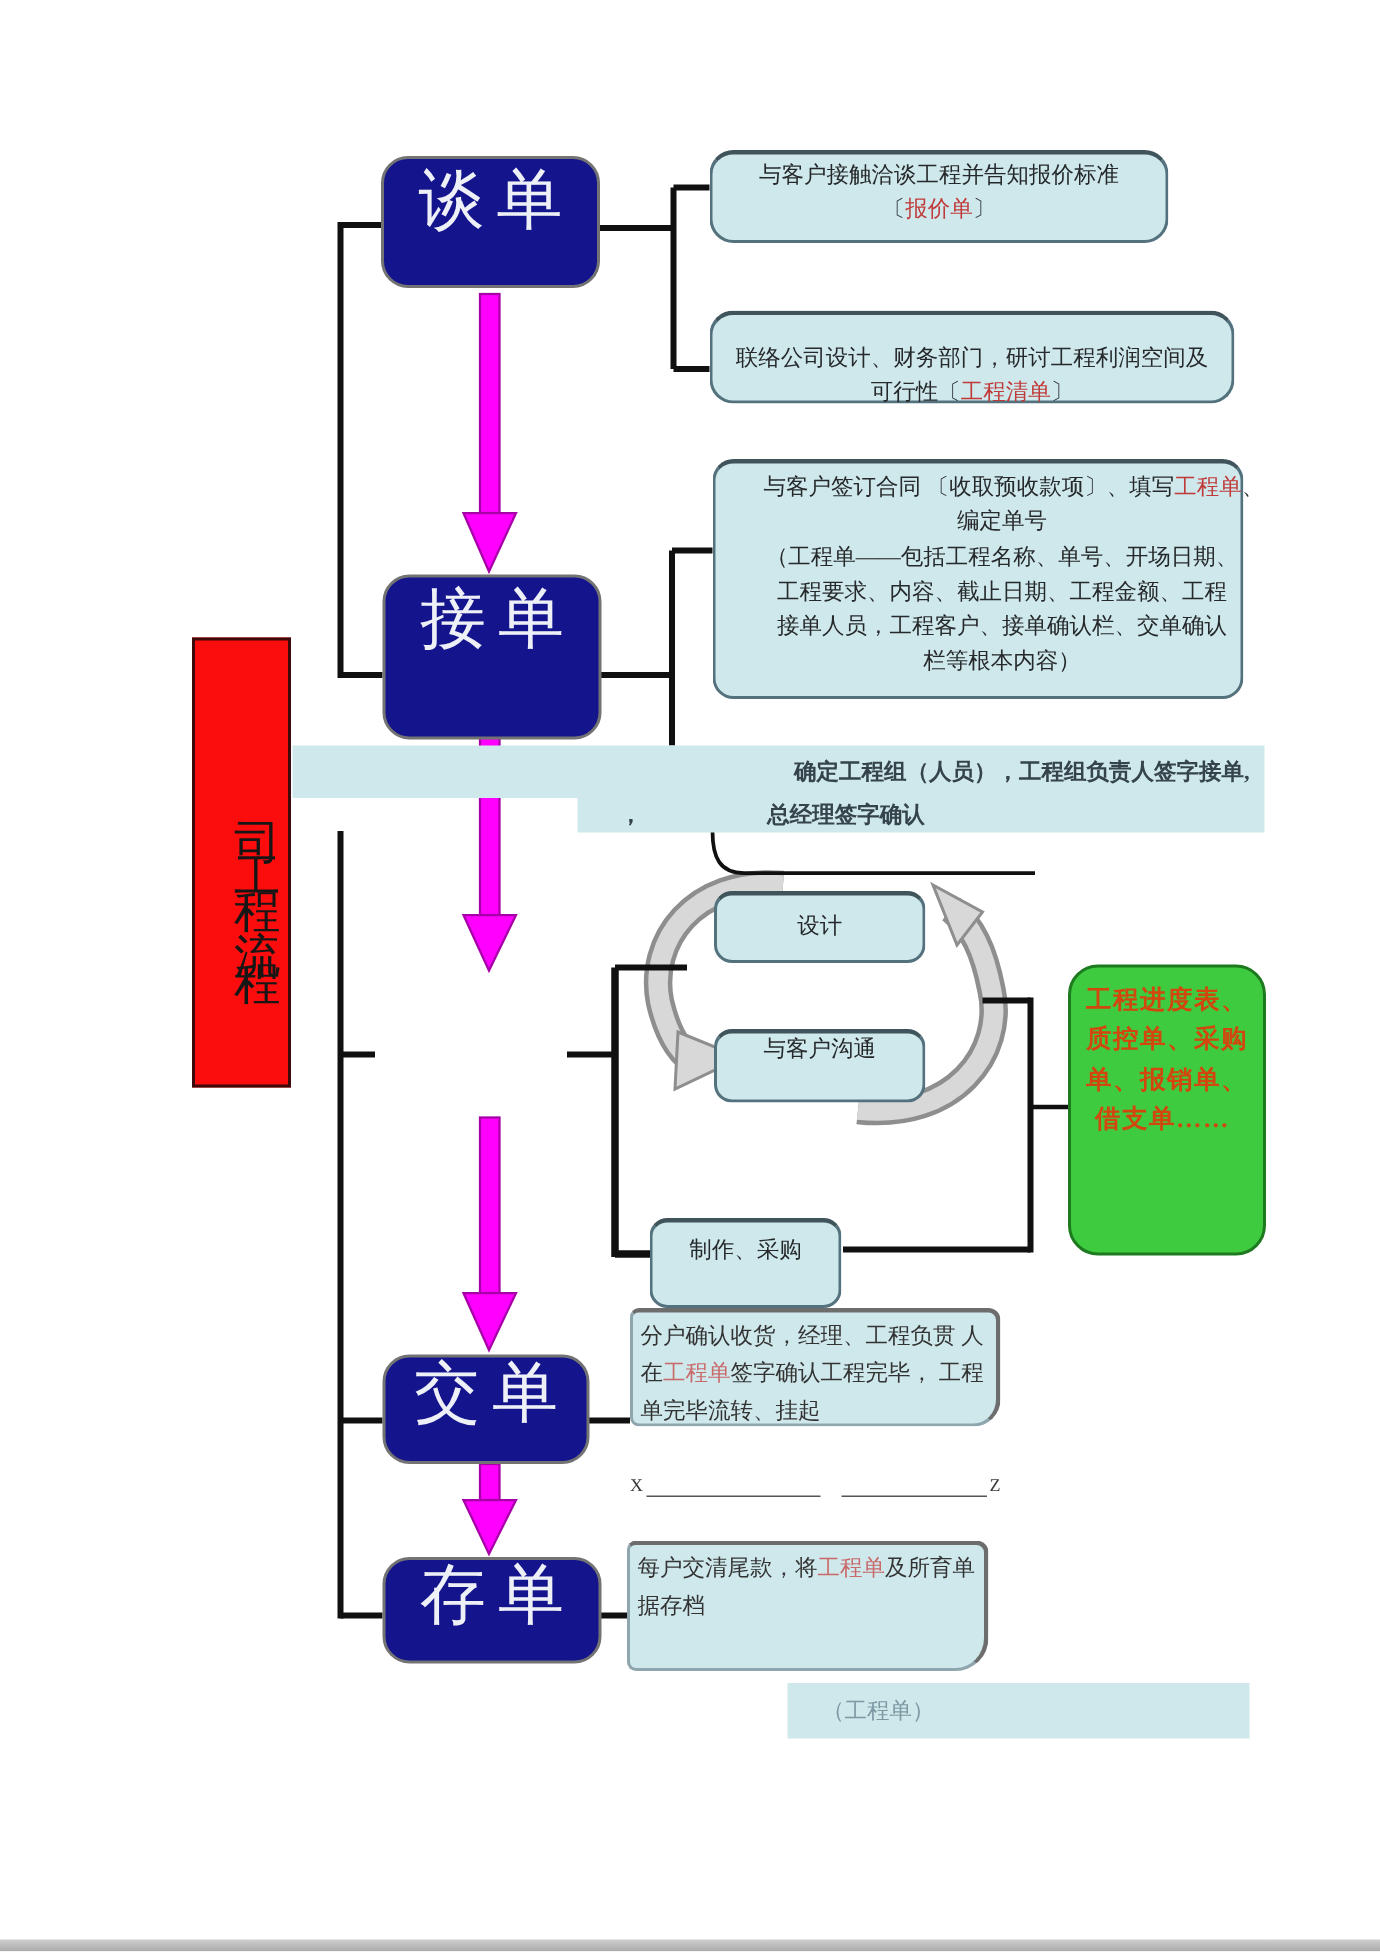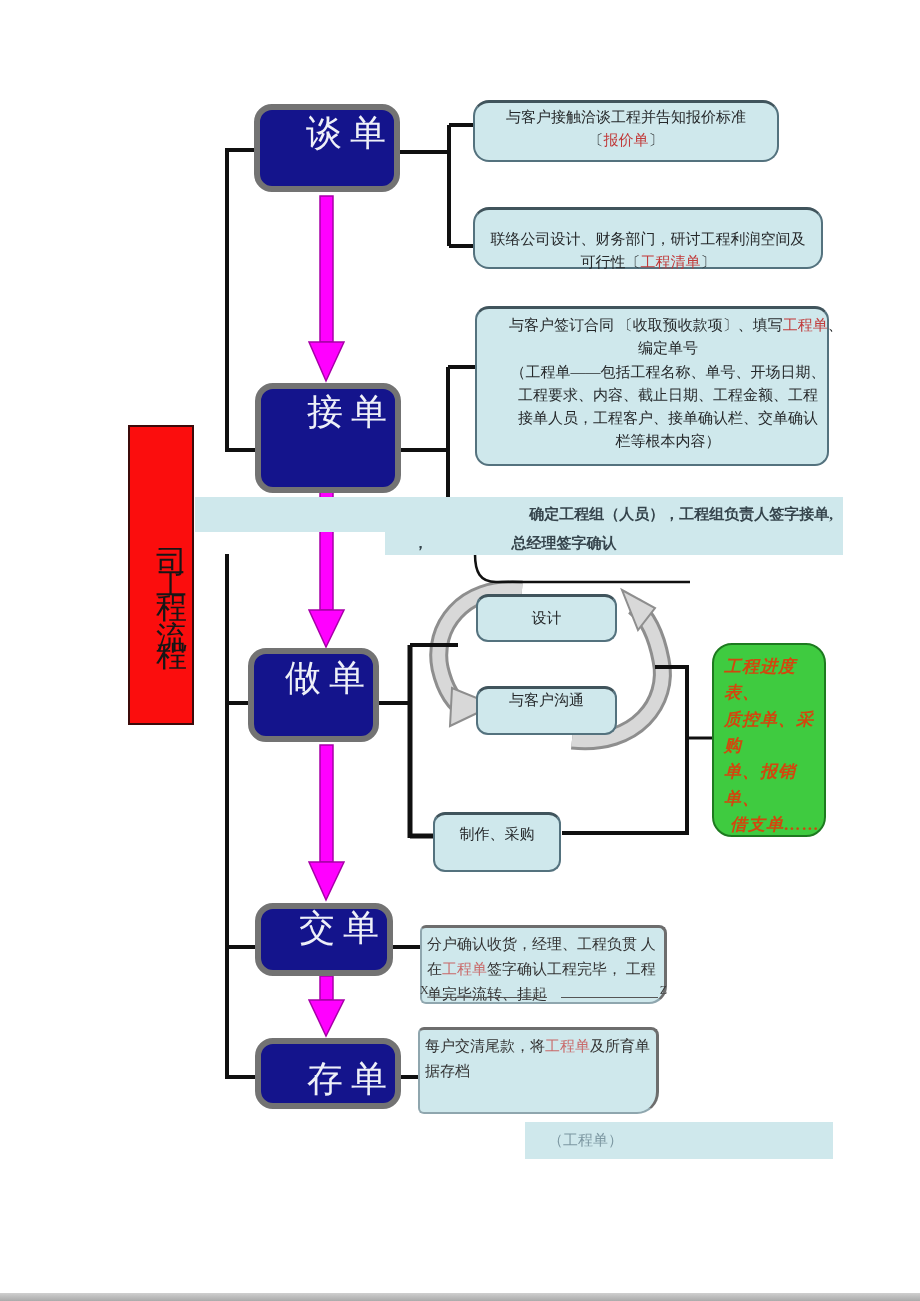--- a/index.html
+++ b/index.html
@@ -3,24 +3,24 @@
 <meta charset="utf-8">
 <style>
   html,body{margin:0;padding:0;background:#ffffff;}
   .canvas{
     position:relative;width:920px;height:1301px;background:#ffffff;overflow:hidden;
     font-family:"Liberation Serif","DejaVu Serif",serif;
   }
   svg.lines{position:absolute;left:0;top:0;z-index:1;}
   
   .navy{
-    position:absolute;z-index:4;background:#14148c;border:6px solid #737373;
+    position:absolute;z-index:4;background:#14148c;border:2px solid #737373;
     border-radius:18px;box-sizing:border-box;color:#eef0f8;
-    display:flex;justify-content:flex-end;align-items:flex-start;
-    font-size:36px;letter-spacing:8px;text-indent:8px;line-height:1.1;
+    display:flex;justify-content:center;align-items:flex-start;
+    font-size:44px;letter-spacing:8px;text-indent:8px;line-height:1.1;
   }
   
   .lbox{
     position:absolute;z-index:3;background:#cfe8ec;border:2px solid #54727e;
     border-top:3px solid #40545c;border-radius:16px;box-sizing:border-box;
     color:#26292b;font-size:15px;line-height:1.55;text-align:center;
   }
   .strip{position:absolute;z-index:2;background:#cfe8ec;color:#35444c;font-size:15px;box-sizing:border-box;font-weight:bold;}
   .red{color:#c13a3a;}
   .pink{color:#c96a6a;}
@@ -123,27 +123,24 @@
   <div class="banner" style="left:128px;top:425px;width:66px;height:300px;">
     <span>司工程流程</span>
   </div>
 
   <div class="navy" style="left:254px;top:104px;width:146px;height:88px;padding-top:4px;">
     <span>谈单</span>
   </div>
   <div class="navy" style="left:255px;top:383px;width:146px;height:110px;padding-top:4px;">
     <span>接单</span>
   </div>
-  <div class="navy" style="left:248px;top:648px;width:131px;height:94px;padding-top:5px;">
-    <span>做单</span>
-  </div>
   <div class="navy" style="left:255px;top:903px;width:138px;height:73px;padding-top:0;">
     <span>交单</span>
   </div>
-  <div class="navy" style="left:255px;top:1038px;width:146px;height:71px;padding-top:16px;">
+  <div class="navy" style="left:255px;top:1038px;width:146px;height:71px;padding-top:0;">
     <span>存单</span>
   </div>
 
   <div class="lbox" style="left:473px;top:100px;width:306px;height:62px;padding-top:3px;">
     <div class="cline">与客户接触洽谈工程并告知报价标准</div>
     <div class="cline"><span>〔</span><span class="red">报价单</span><span>〕</span></div>
   </div>
 
   <div class="lbox" style="left:473px;top:207px;width:350px;height:62px;padding-top:18px;">
     <div class="cline">联络公司设计、财务部门，研讨工程利润空间及</div>
@@ -163,28 +160,28 @@
     <span>设计</span>
   </div>
   <div class="lbox" style="left:476px;top:686px;width:141px;height:49px;border-radius:12px;display:flex;align-items:flex-start;justify-content:center;">
     <span>与客户沟通</span>
   </div>
 
   <div class="lbox" style="left:433px;top:812px;width:128px;height:60px;border-radius:12px;display:flex;align-items:flex-start;justify-content:center;padding-top:8px;">
     <span>制作、采购</span>
   </div>
 
-  <div class="greenbox" style="left:712px;top:643px;width:114px;height:194px;font-style:italic;">
+  <div class="greenbox" style="left:712px;top:643px;width:132px;height:194px;">
     <div>工程进度表、</div>
     <div>质控单、采购</div>
     <div>单、报销单、</div>
     <div style="text-indent:6px;">借支单……</div>
   </div>
 
-  <div class="descbox" style="left:420px;top:925px;width:247px;height:79px;">
+  <div class="descbox" style="left:420px;top:872px;width:247px;height:79px;">
     <span>分户确认收货，经理、工程负贯 人在</span><span class="pink">工程单</span><span>签字确认工程完毕， 工程单完毕流转、挂起</span>
   </div>
   <div class="xz" style="left:420px;top:984px;width:247px;height:14px;">
     <span>X</span>
     <span class="ul" style="flex:1.2;margin:0 2px;"></span>
     <span style="width:10px;"></span>
     <span class="ul" style="flex:1;margin:0 2px;"></span>
     <span>Z</span>
   </div>
 

